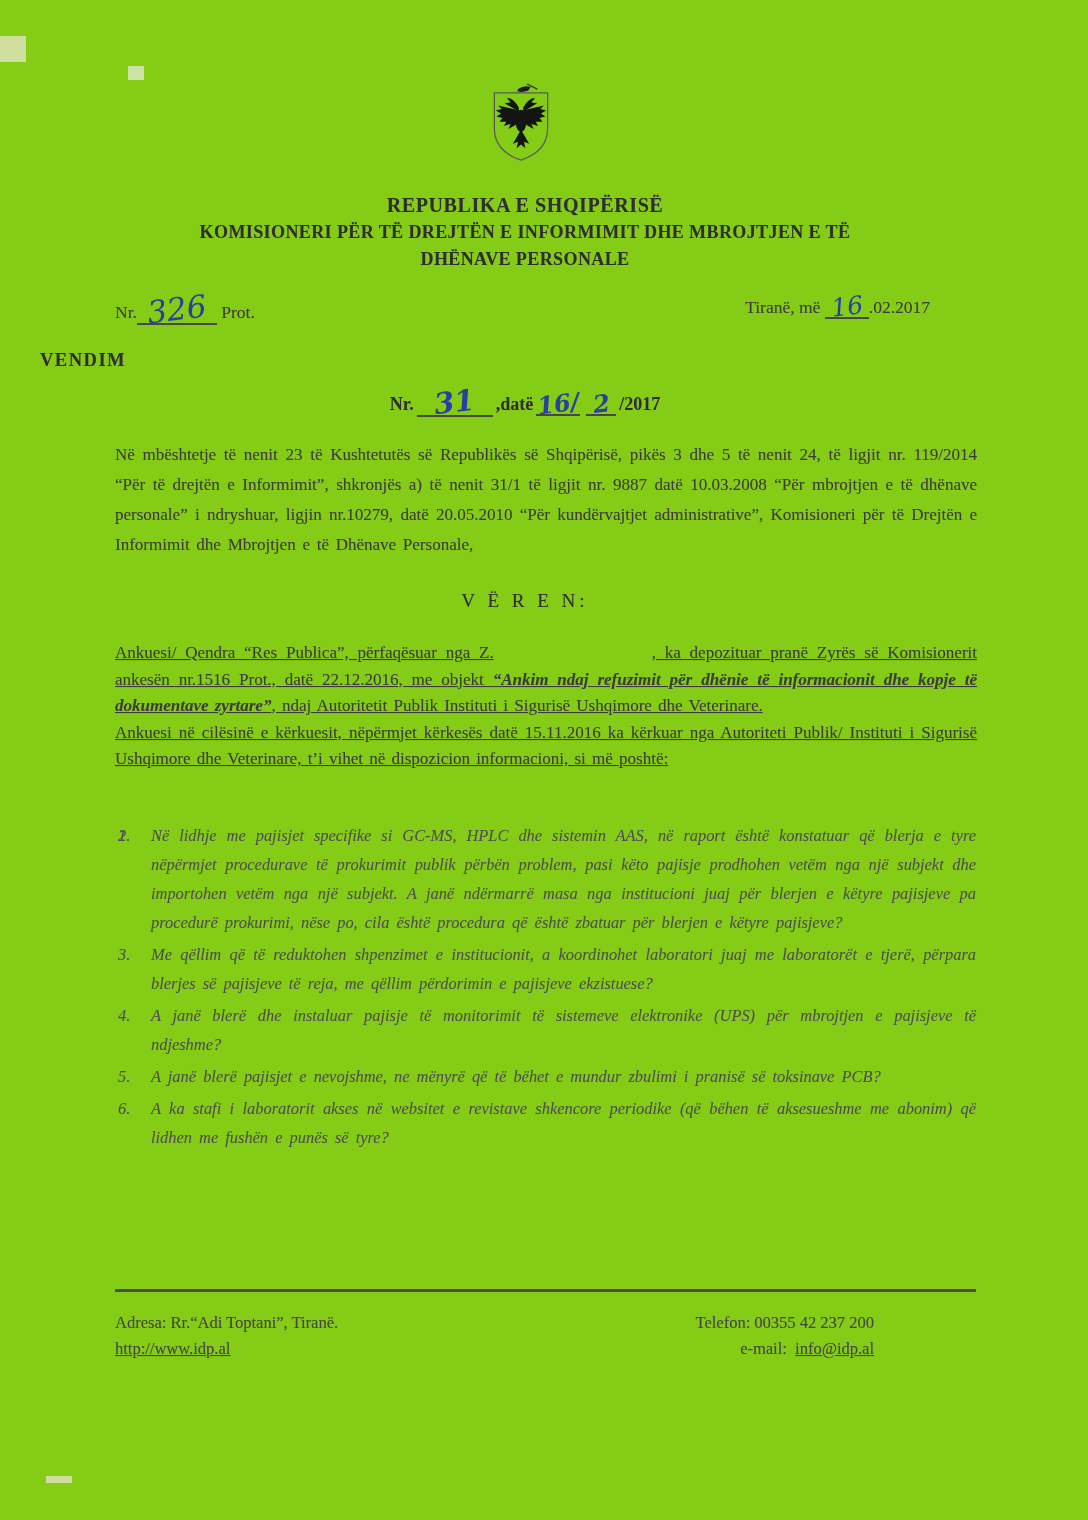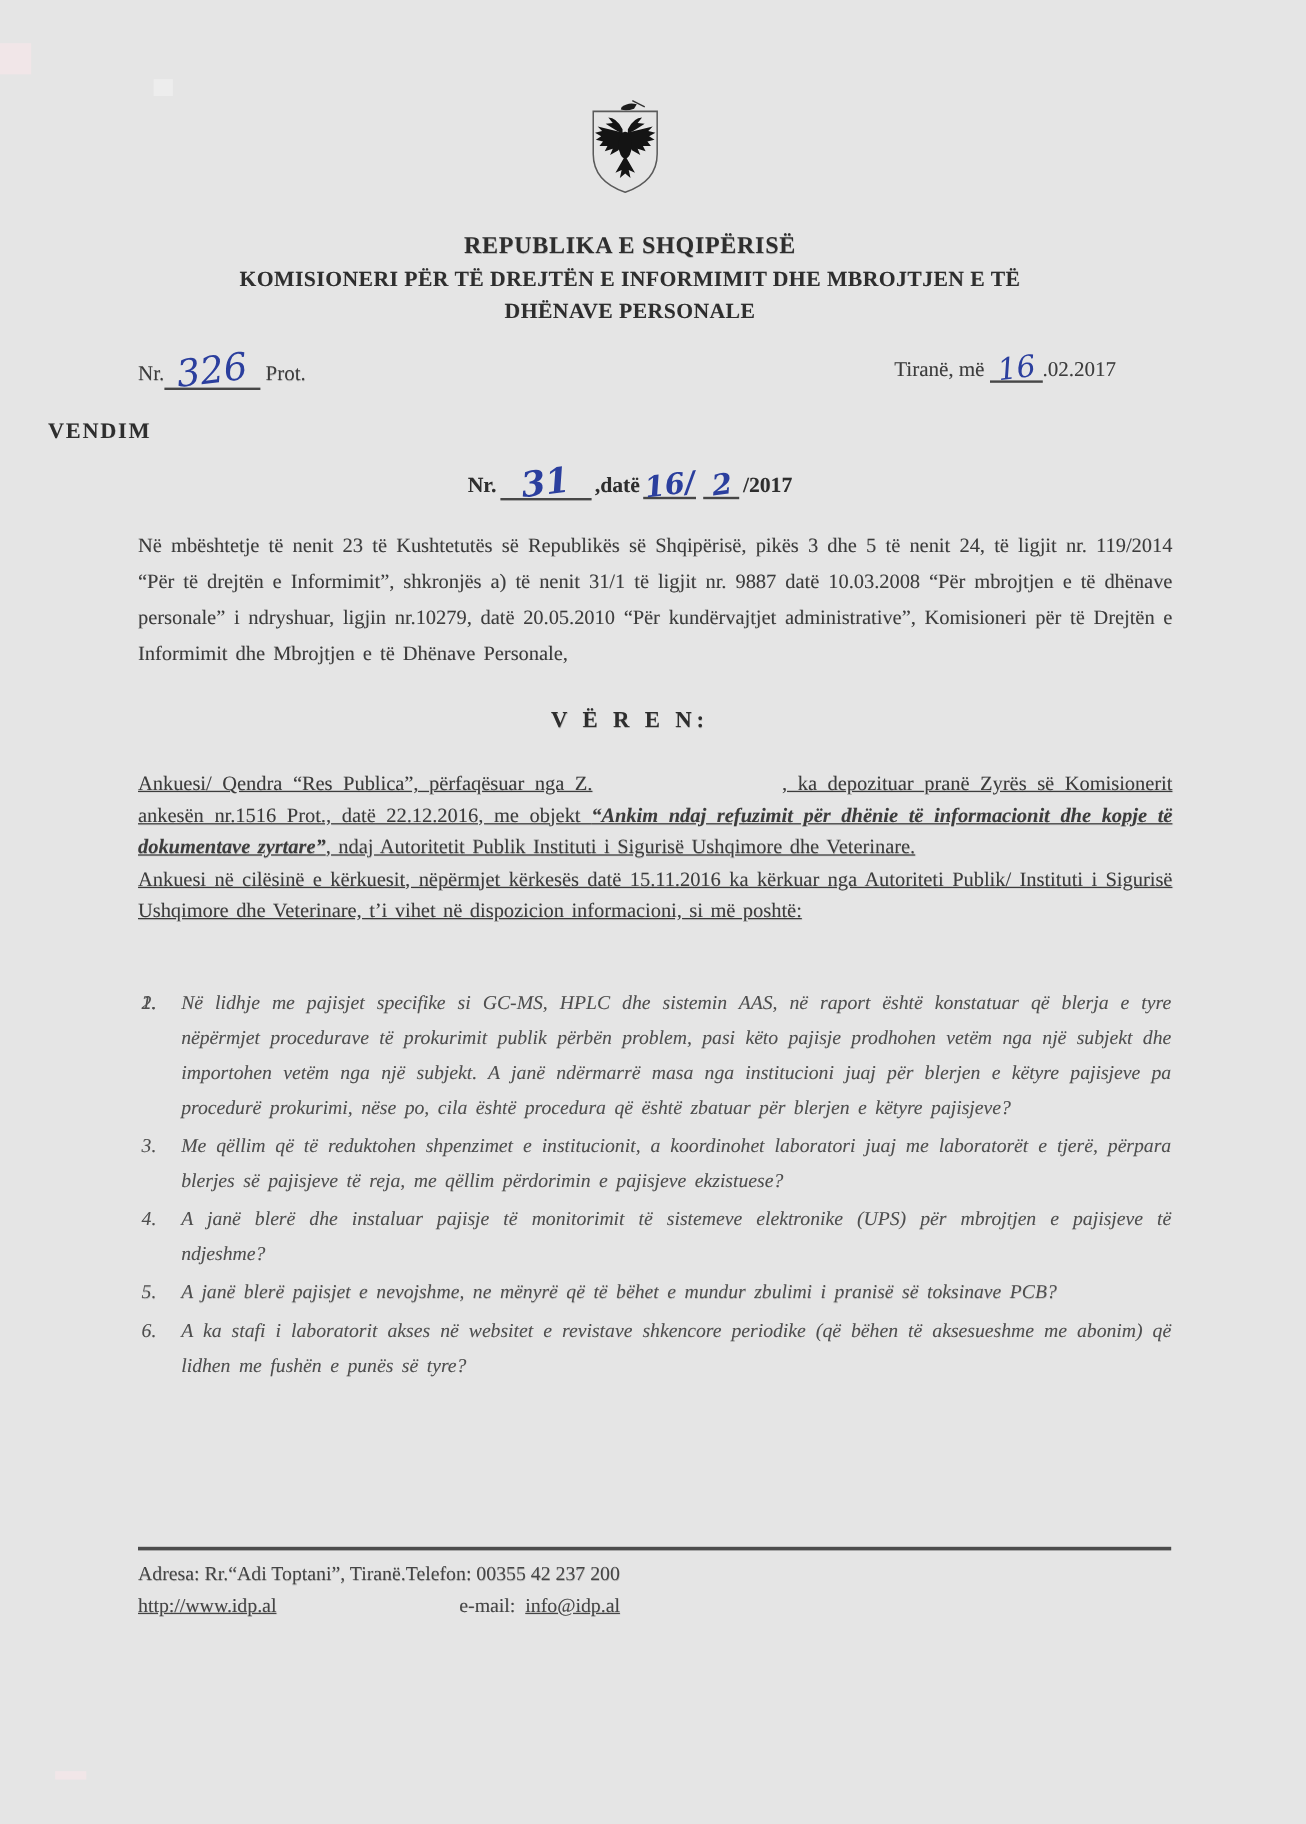--- a/index.html
+++ b/index.html
@@ -1,19 +1,19 @@
 <!DOCTYPE html>
 <html><head>
 <meta charset="utf-8">
 <style>
   html,body{margin:0;padding:0;background:#ffffff;}
   .page{
     position:relative;
     width:1088px;height:1520px;
-    background:#e5e5e5;
+    background:#84cc16;
     font-family:"Liberation Serif", serif;
     color:#3c3c3c;
     overflow:hidden;
     text-shadow:0.3px 0.3px 0.5px rgba(90,90,90,0.35);
   }
   
   .artifact{position:absolute;background:#f7e7ea;opacity:.65;}
   .artifact.a1{left:0;top:36px;width:26px;height:26px;}
   .artifact.a2{left:46px;top:1476px;width:26px;height:7px;}
   .artifact.a3{left:128px;top:66px;width:16px;height:14px;background:#f1f1f1;}
@@ -48,43 +48,43 @@
   .vendim{position:absolute;top:350px;left:40px;width:970px;text-align:left;
           font-size:18.5px;font-weight:bold;letter-spacing:1.5px;color:#2e2e2e;}
   .nrline{position:absolute;top:386px;left:40px;width:970px;text-align:center;
           font-size:18px;font-weight:bold;color:#2e2e2e;}
   .nrline .blank{margin:0 3px;}
 
   
   .body-text{font-size:17px;line-height:30px;text-align:justify;word-spacing:2.5px;}
   .blk-intro{position:absolute;top:440px;left:115px;width:862px;}
   .veren{position:absolute;top:590px;left:40px;width:970px;text-align:center;
-         font-size:19px;font-weight:bold;letter-spacing:4px;color:#2e2e2e;}
+         font-size:19px;font-weight:normal;letter-spacing:4px;color:#2e2e2e;}
   .blk-paras{position:absolute;top:640px;left:115px;width:862px;}
   .blk-paras p{margin:0;font-size:17px;line-height:26.5px;text-align:justify;word-spacing:2px;text-decoration:underline;}
   .gap{display:inline-block;width:158px;}
   .obj-italic{font-style:italic;font-weight:600;}
 
   
   .blk-list{position:absolute;top:818px;left:118px;width:858px;}
   .blk-list ol{list-style:none;margin:0;padding:0;}
   .blk-list li{
     position:relative;padding-left:33px;margin-bottom:3px;
     font-style:italic;color:#4e4e4e;
     font-size:16.4px;line-height:29px;text-align:justify;word-spacing:3px;
     text-shadow:0.2px 0.2px 0.4px rgba(110,110,110,0.3);
   }
   .q-num{position:absolute;left:0;top:0;}
 
   
   .footer{
     position:absolute;top:1289px;left:115px;right:112px;
     border-top:3px solid #4c4c4c;
-    padding-top:7px;
-    display:flex;justify-content:flex-start;
+    padding-top:18px;
+    display:flex;justify-content:space-between;
     font-size:16.5px;line-height:26px;color:#454545;
   }
   .footer .fr{text-align:right;margin-right:102px;}
   .flink{color:#454545;text-decoration:underline;cursor:pointer;margin-top:20px;}
 </style>
 </head>
 <body>
 
 <div class="page">
 

